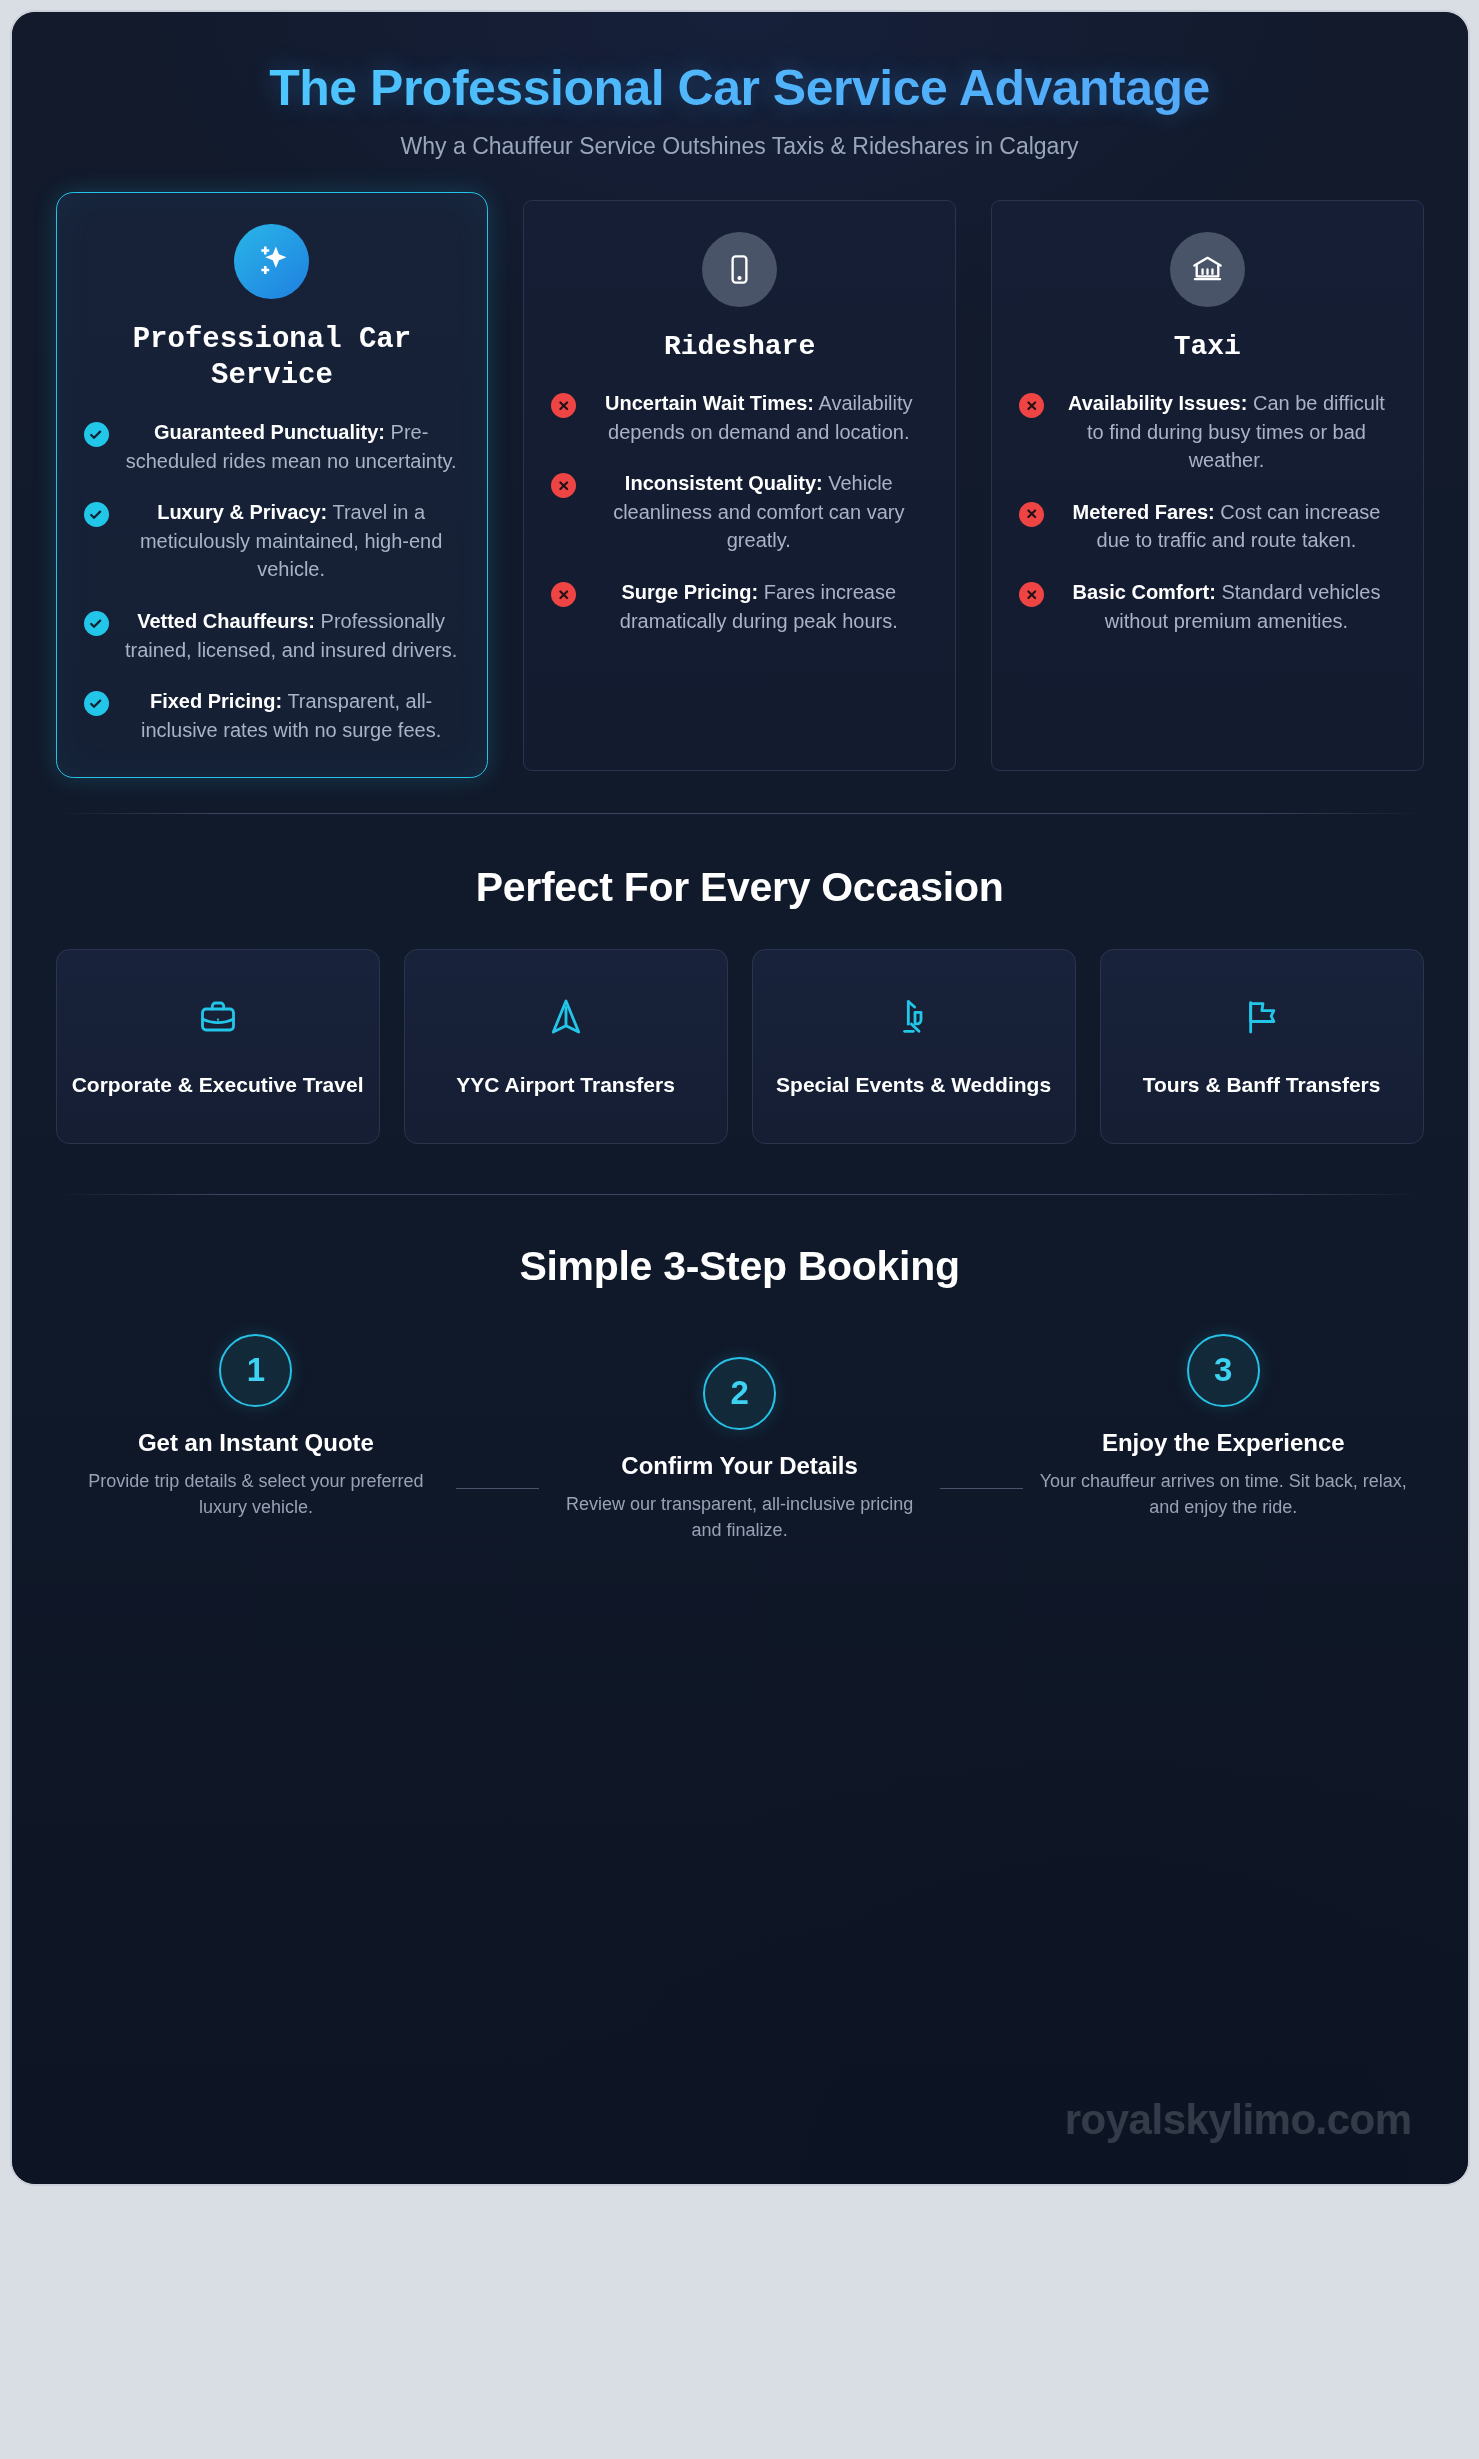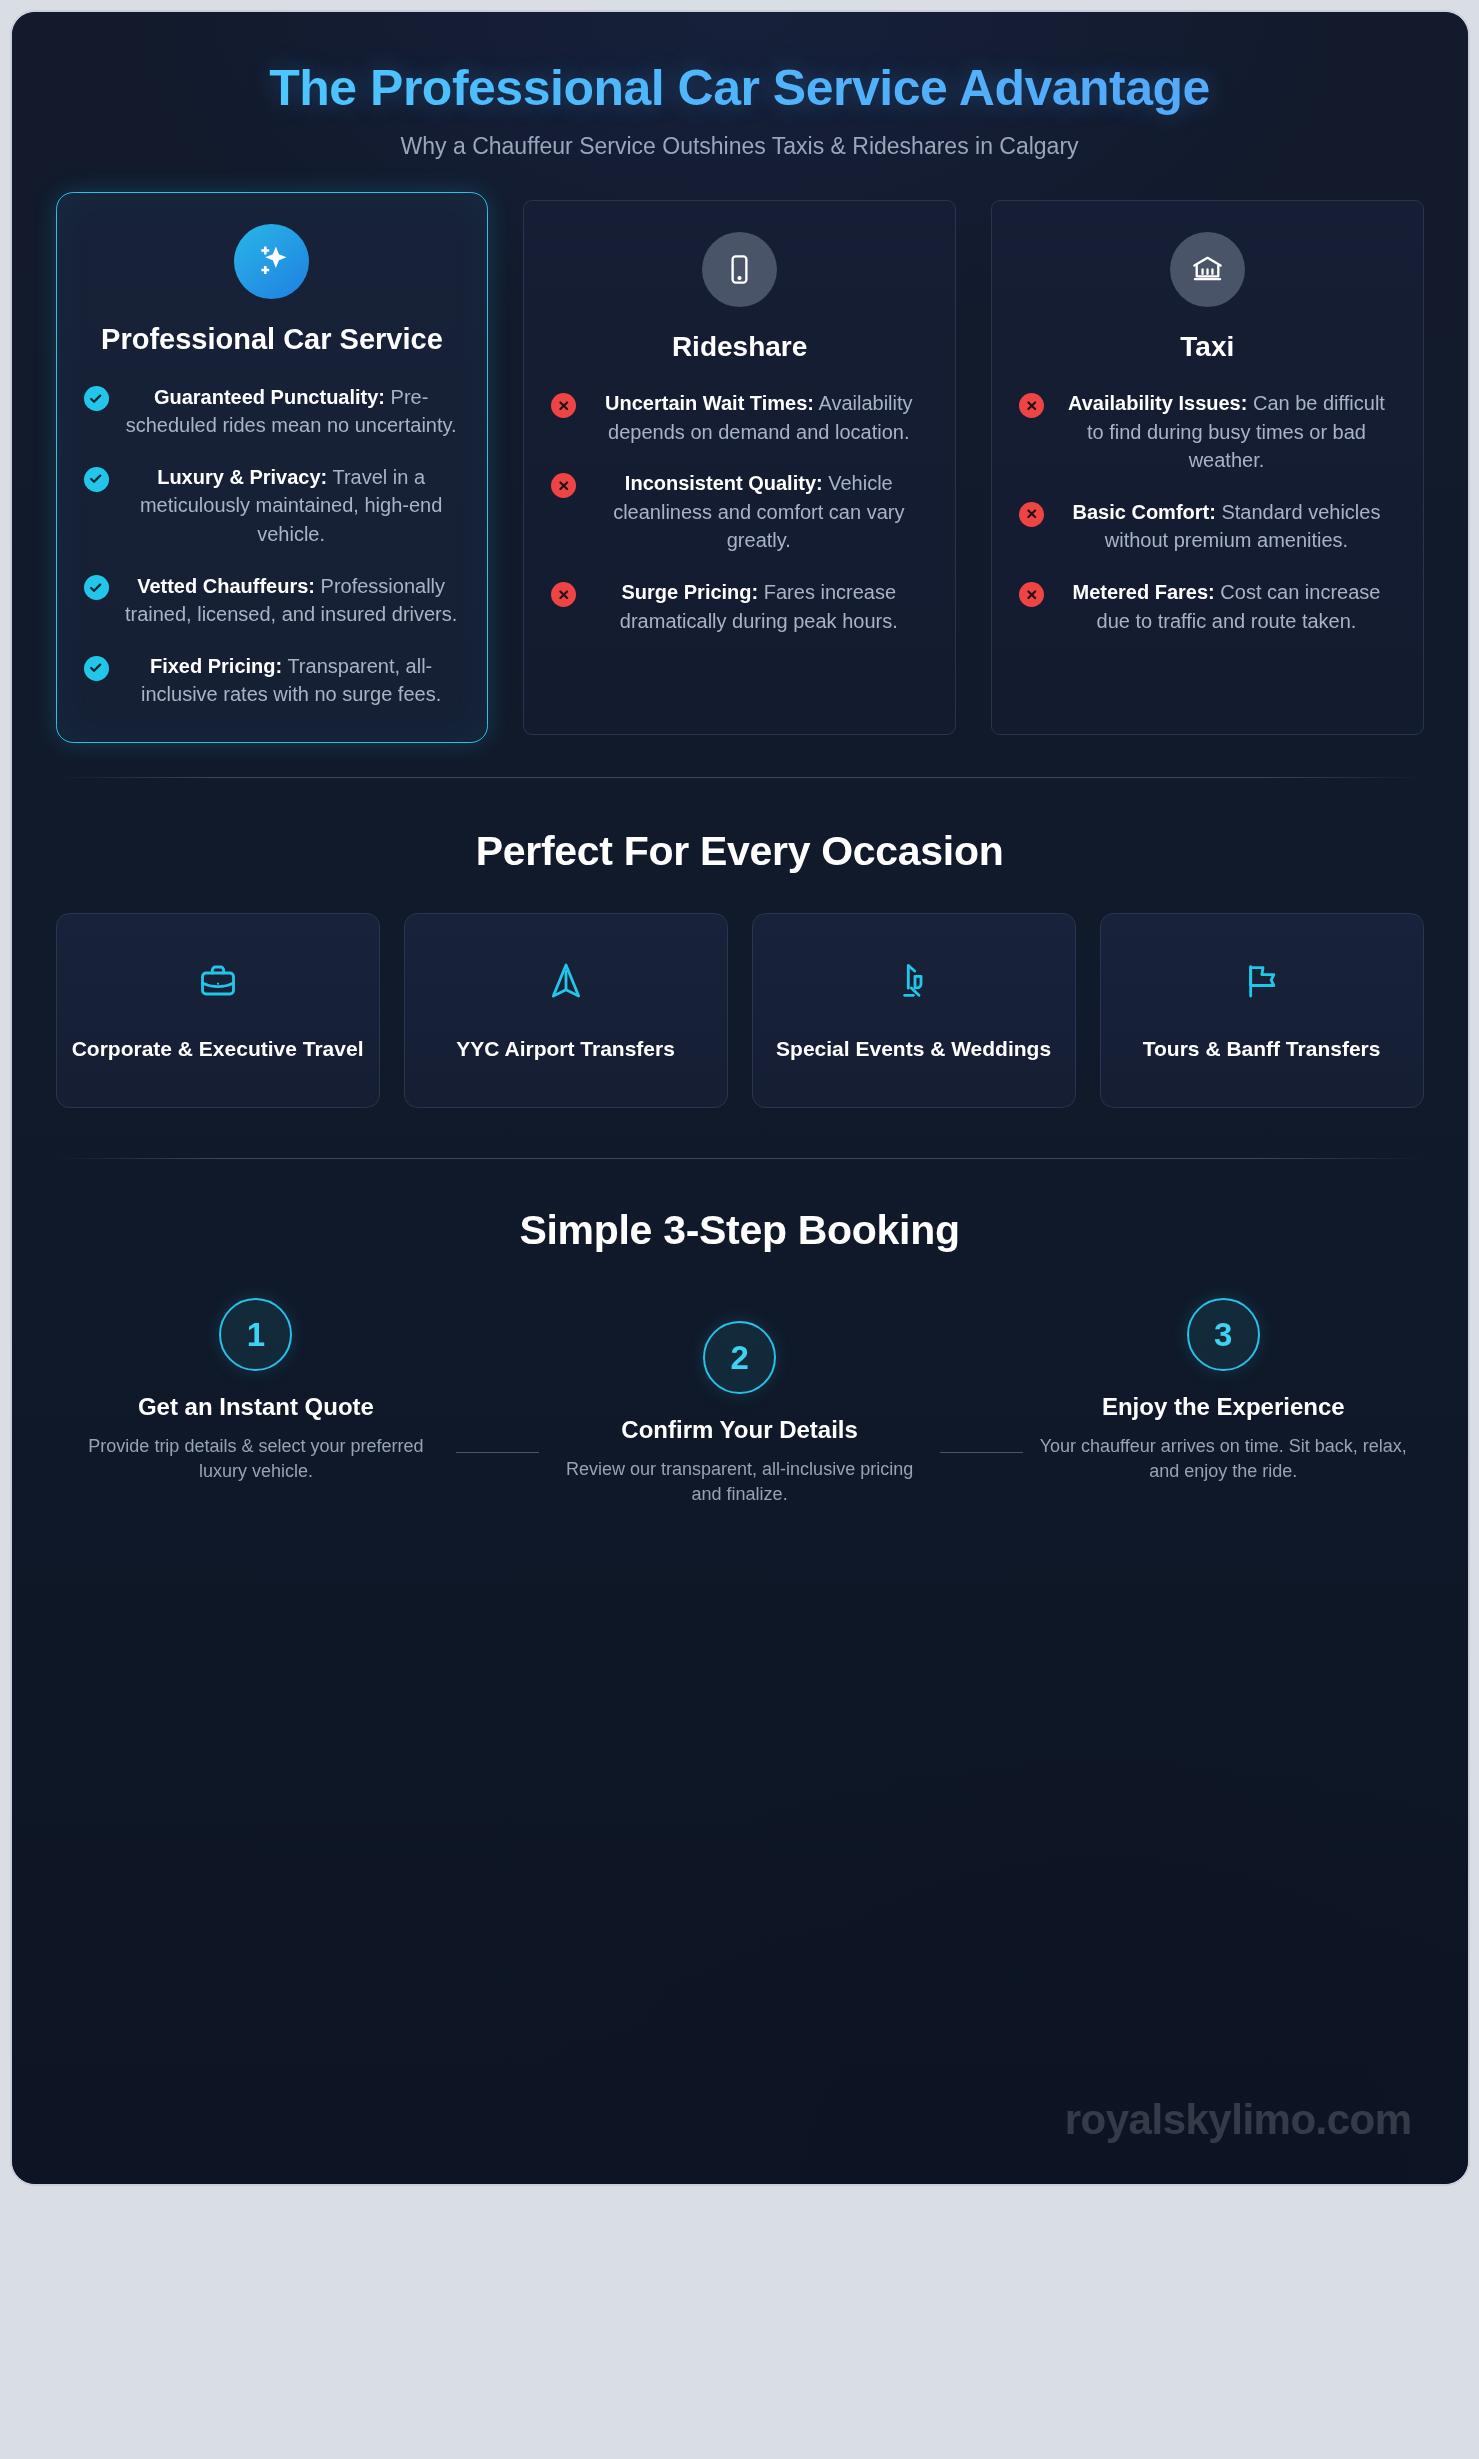--- a/index.html
+++ b/index.html
@@ -58,21 +58,21 @@
 
   .ibadge {
     width: 75px; height: 75px; border-radius: 50%;
     margin: 0 auto; display: flex; align-items: center; justify-content: center;
   }
   .ibadge.grad { background: linear-gradient(140deg, #29b6e8 0%, #1f7fe0 100%); }
   .ibadge.gray { background: #4a5468; }
 
   .ctitle {
     text-align: center; color: #ffffff; font-weight: 700;
-    font-size: 29px; line-height: 1.22; margin-top: 23px;
+    font-size: 29px; line-height: 1.22; margin-top: 23px; font-family: Liberation Mono, monospace;
   }
   .ctitle.sm { font-size: 28px; }
 
   ul.blist { list-style: none; margin-top: 25px; text-align: center; }
   ul.blist li { display: flex; gap: 13.4px; margin-bottom: 23px; }
   ul.blist li:last-child { margin-bottom: 0; }
   .bdot { flex: 0 0 auto; width: 25px; height: 25px; border-radius: 50%;
           margin-top: 3.8px; display: flex; align-items: center; justify-content: center; }
   .bdot.ok { background: #22c6e8; }
   .bdot.no { background: #ef4444; }
@@ -237,29 +237,29 @@
                 </svg>
             </span>
             <span class="btxt"><b>Availability Issues:</b><span> Can be difficult to find during busy times or bad weather.</span></span>
           </li>
           <li>
             <span class="bdot no">
               <svg width="11.5" height="11.5" viewBox="0 0 24 24" fill="none" stroke="#241115" stroke-width="4.5" stroke-linecap="round">
                   <path d="M5 5l14 14M19 5L5 19"></path>
                 </svg>
             </span>
+            <span class="btxt"><b>Metered Fares:</b><span> Cost can increase due to traffic and route taken.</span></span>
+          </li>
+          <li>
+            <span class="bdot no">
+              <svg width="11.5" height="11.5" viewBox="0 0 24 24" fill="none" stroke="#241115" stroke-width="4.5" stroke-linecap="round">
+                  <path d="M5 5l14 14M19 5L5 19"></path>
+                </svg>
+            </span>
             <span class="btxt"><b>Basic Comfort:</b><span> Standard vehicles without premium amenities.</span></span>
-          </li>
-          <li>
-            <span class="bdot no">
-              <svg width="11.5" height="11.5" viewBox="0 0 24 24" fill="none" stroke="#241115" stroke-width="4.5" stroke-linecap="round">
-                  <path d="M5 5l14 14M19 5L5 19"></path>
-                </svg>
-            </span>
-            <span class="btxt"><b>Metered Fares:</b><span> Cost can increase due to traffic and route taken.</span></span>
           </li>
         </ul>
       </div>
     </div>
 
     <div class="hr" style="margin-top:42px"></div>
 
     <div style="margin-top:50px">
       <div class="sect-h">Perfect For Every Occasion</div>
       <div class="occ">

